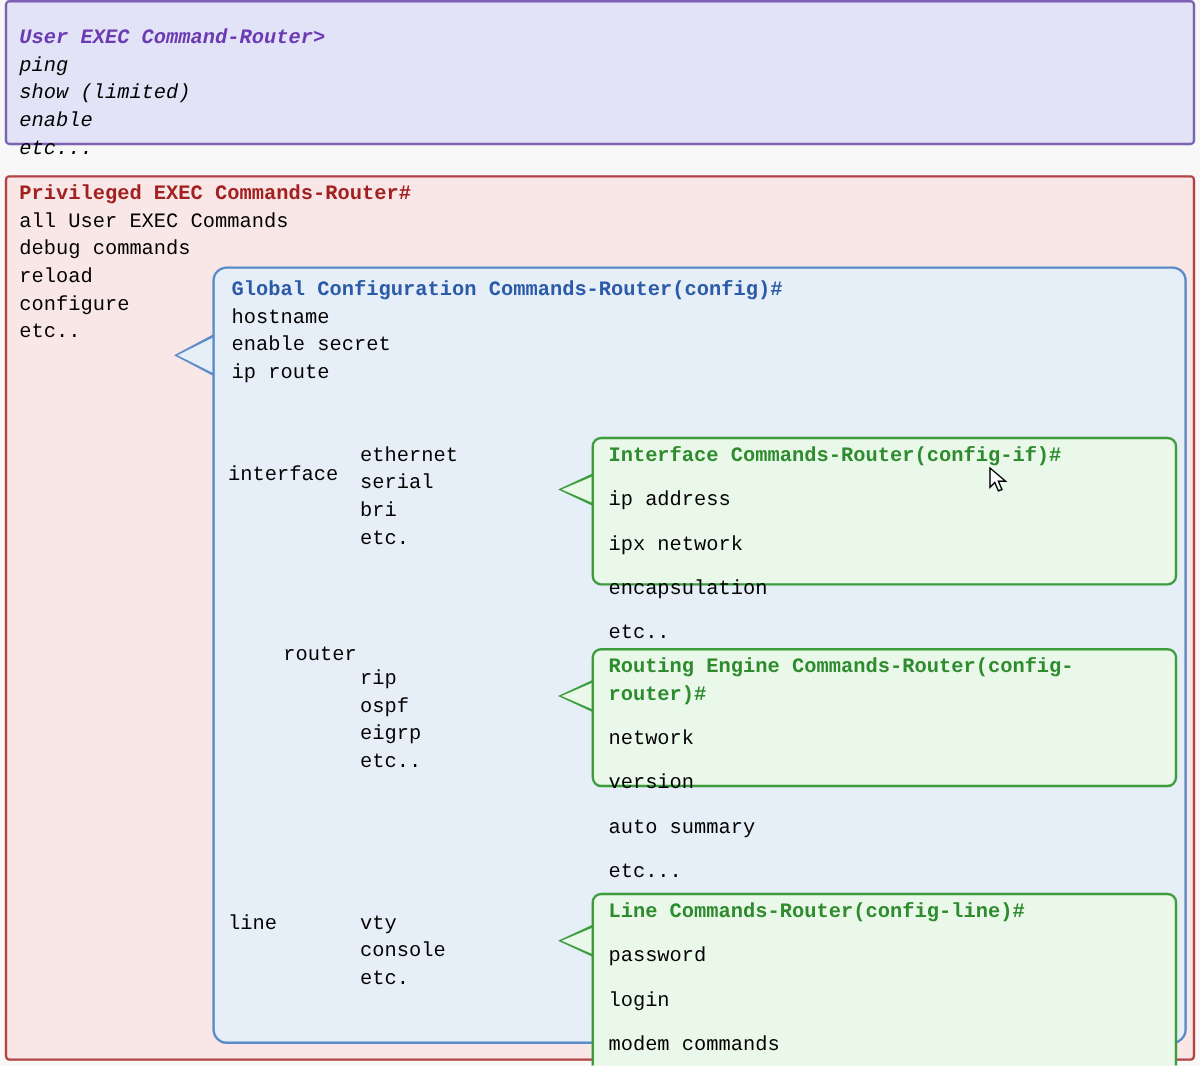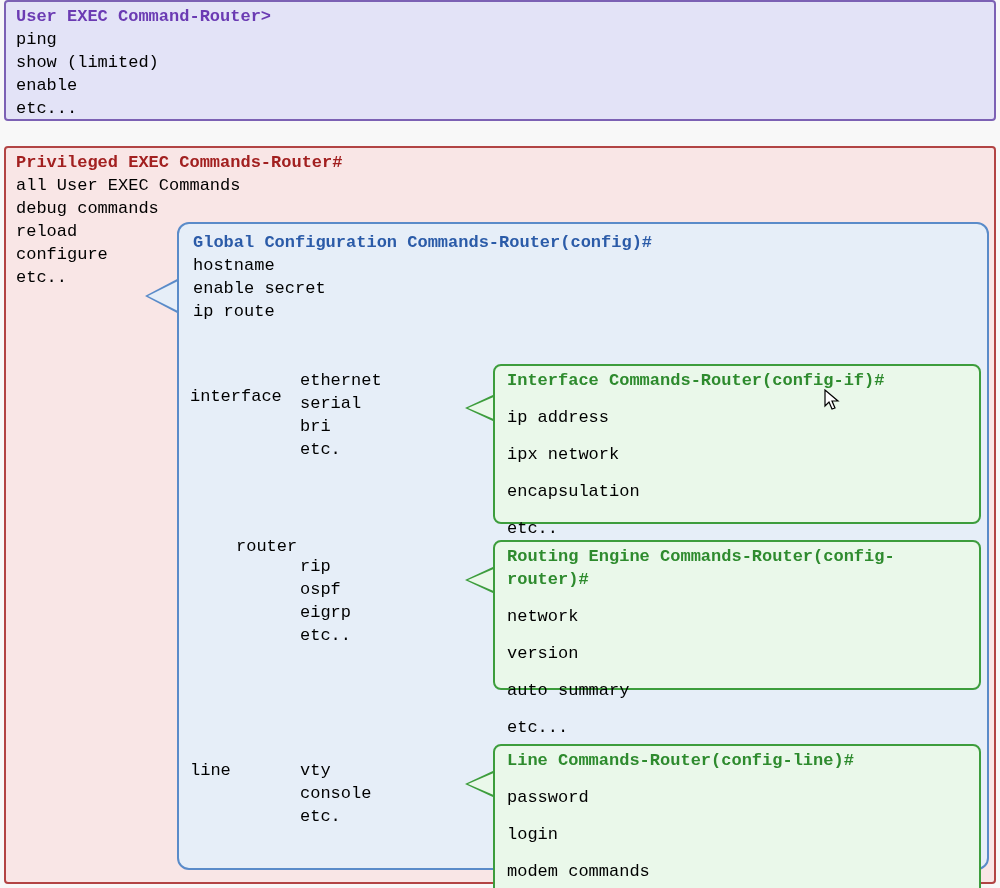--- a/index.html
+++ b/index.html
@@ -19,21 +19,22 @@
   .page { position: relative; width: 1000px; height: 888px; }
 
   
   .user-box {
     position: absolute;
     left: 4px; top: 0px;
     width: 992px; height: 121px;
     background: #e3e3f7;
     border: 2px solid #7C61B4;
     border-radius: 4px;
-    padding: 4px 10px 4px 10px;
+    padding: 20px 10px 4px 10px;
+    font-style: italic;
   }
   .user-title { color: #6B3BB3; font-weight: bold; }
   .user-line  { color: #000; }
 
   
   .priv-box {
     position: absolute;
     left: 4px; top: 146px;
     width: 992px; height: 738px;
     background: #f9e6e6;
@@ -78,22 +79,22 @@
   .green-box {
     position: absolute;
     background: #eaf8ea;
     border: 2px solid #3D9D3D;
     border-radius: 8px;
     padding: 4px 12px;
   }
   .green-title { color: #2E8B2E; font-weight: bold; }
   .green-line  { color: #000; margin-top: 14px; }
 
-  .if-box   { left: 493px; top: 364px; width: 488px; height: 160px; }
-  .rt-box   { left: 493px; top: 540px; width: 488px; height: 150px; }
+  .if-box   { left: 493px; top: 364px; width: 488px; height: 124px; }
+  .rt-box   { left: 493px; top: 540px; width: 488px; height: 116px; }
   .ln-box   { left: 493px; top: 744px; width: 488px; height: 152px; }
 
   .arrow {
     position: absolute;
     width: 0; height: 0;
     border-top: 14px solid transparent;
     border-bottom: 14px solid transparent;
     border-right: 30px solid #3D9D3D;
   }
   .arrow-fill {

